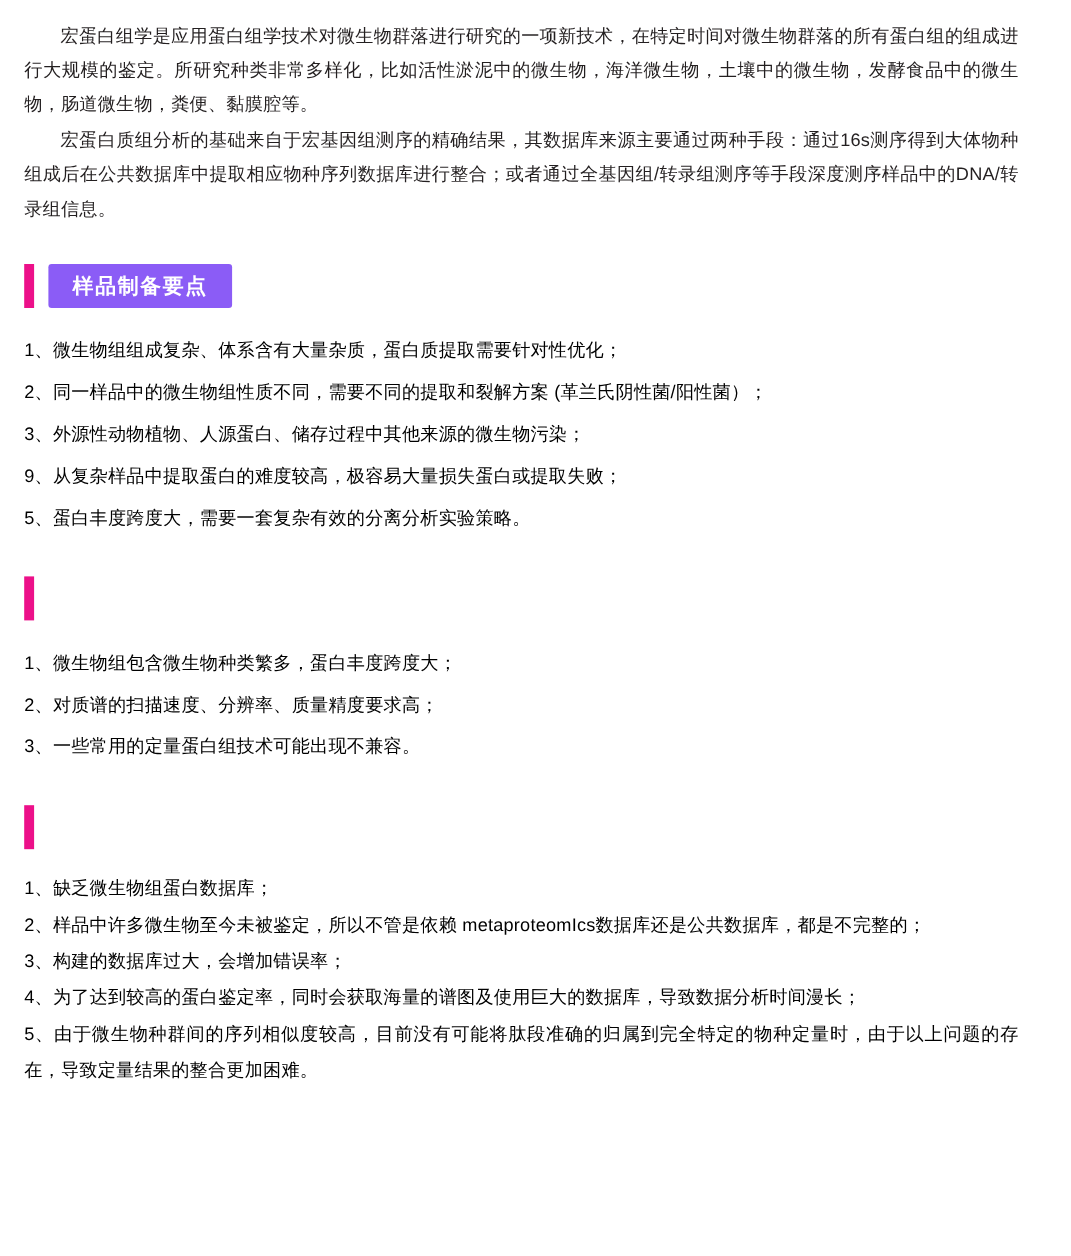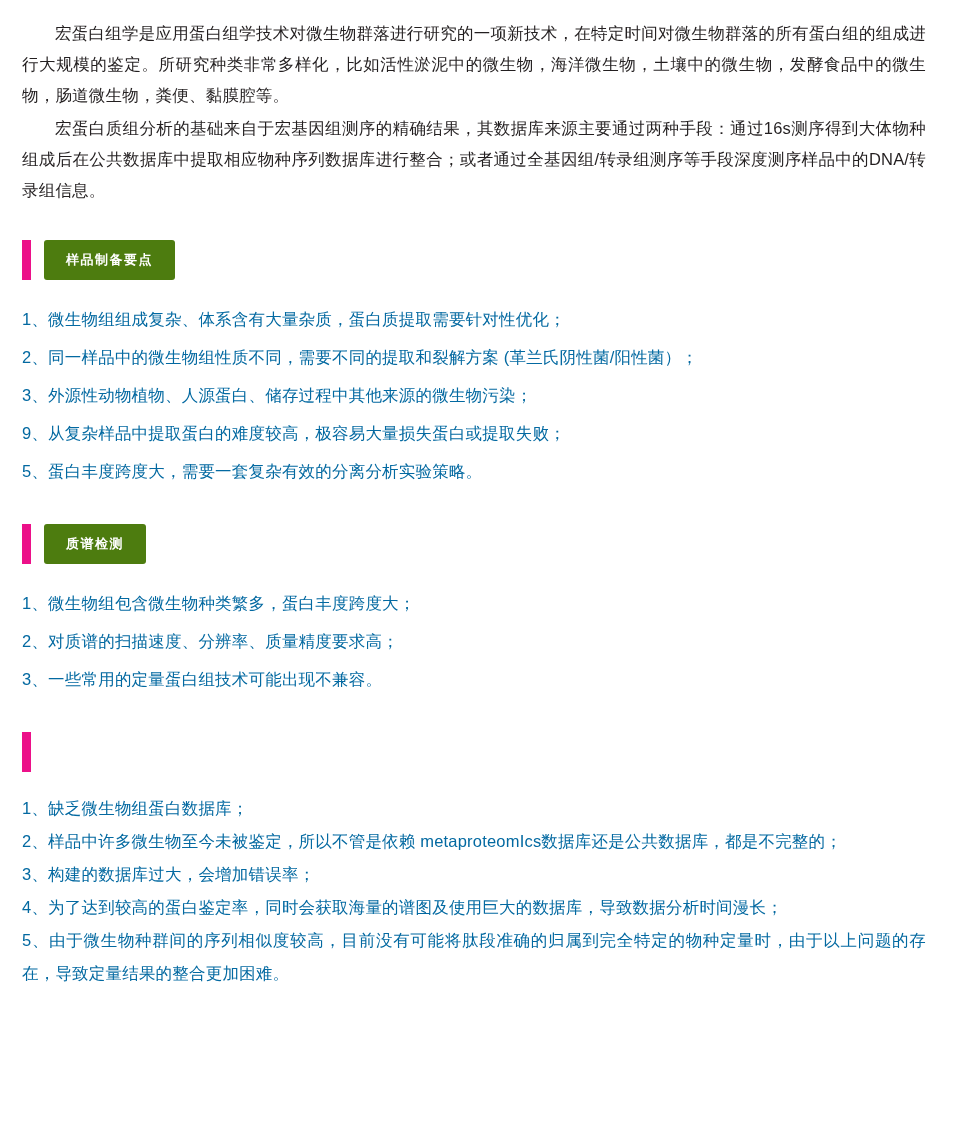--- a/index.html
+++ b/index.html
@@ -38,41 +38,41 @@
     height: 40px;
     margin-bottom: 10px;
   }
   .head-bar {
     width: 9px;
     background: #ec1089;
     margin-right: 13px;
     flex: 0 0 auto;
   }
   .head-pill {
-    background: #4d7c0f;
+    background: #8b5cf6;
     color: #ffffff;
-    font-size: 13px;
+    font-size: 19px;
     font-weight: bold;
     letter-spacing: 1.5px;
     display: flex;
     align-items: center;
     padding: 0 22px;
     border-radius: 3px;
     white-space: nowrap;
   }
   .list {
     margin: 0;
     padding: 0;
     list-style: none;
   }
   .list li {
     font-size: 16.5px;
     line-height: 38px;
     letter-spacing: 0.2px;
-    color: #0369a1;
+    color: #000000;
     text-align: justify;
     text-justify: inter-ideograph;
   }
   .list.tight li {
     line-height: 33px;
   }
   .spacer-sm { height: 10px; }
 </style>
 </head>
 <body>
@@ -95,21 +95,20 @@
       <li>2、同一样品中的微生物组性质不同，需要不同的提取和裂解方案 (革兰氏阴性菌/阳性菌）；</li>
       <li>3、外源性动物植物、人源蛋白、储存过程中其他来源的微生物污染；</li>
       <li>9、从复杂样品中提取蛋白的难度较高，极容易大量损失蛋白或提取失败；</li>
       <li>5、蛋白丰度跨度大，需要一套复杂有效的分离分析实验策略。</li>
     </ul>
   </div>
 
   <div class="section">
     <div class="section-head">
       <div class="head-bar"></div>
-      <div class="head-pill">质谱检测</div>
     </div>
     <div class="spacer-sm"></div>
     <ul class="list">
       <li>1、微生物组包含微生物种类繁多，蛋白丰度跨度大；</li>
       <li>2、对质谱的扫描速度、分辨率、质量精度要求高；</li>
       <li>3、一些常用的定量蛋白组技术可能出现不兼容。</li>
     </ul>
   </div>
 
   <div class="section">

